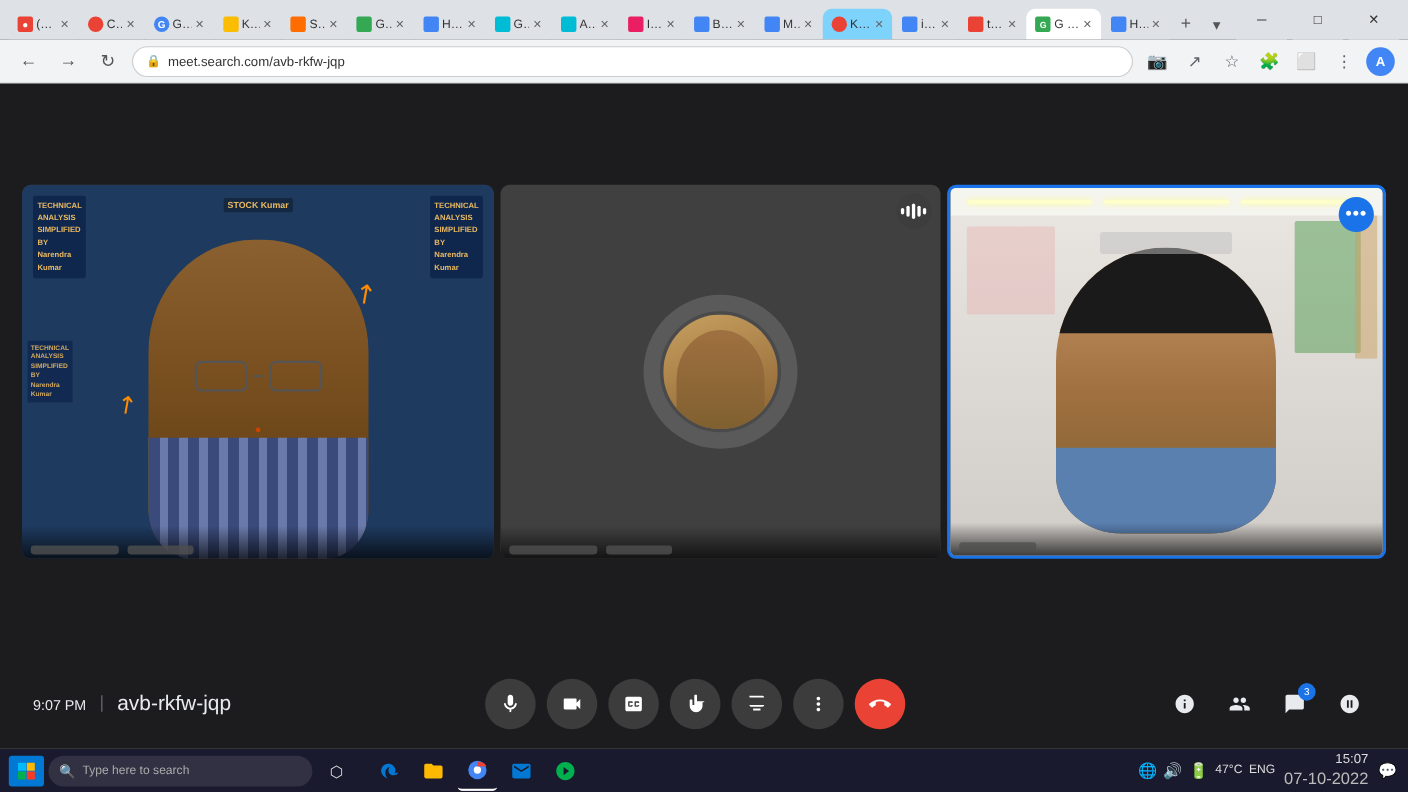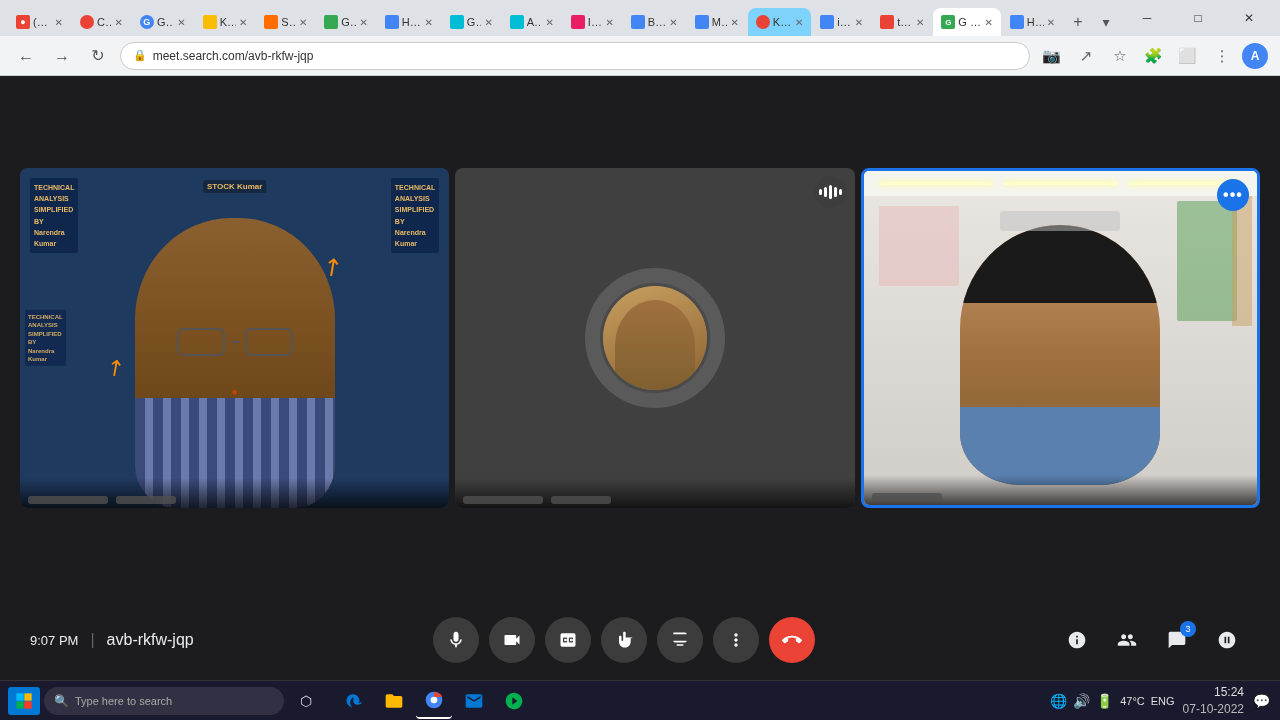--- a/index.html
+++ b/index.html
@@ -57,21 +57,21 @@
     .mb5 { height: 6px; }
 
     .more-options-btn { width: 32px; height: 32px; border-radius: 50%; background: #1a73e8; display: flex; align-items: center; justify-content: center; cursor: pointer; }
     .three-dots { font-size: 16px; color: white; letter-spacing: 1px; font-weight: bold; }
 
     
     .meet-controls { background: #1c1c1e; height: 80px; display: flex; align-items: center; justify-content: space-between; padding: 0 30px; }
     .controls-left { display: flex; align-items: center; gap: 12px; }
     .time-text { color: #e8eaed; font-size: 13px; font-weight: 500; }
     .divider { color: #5f6368; font-size: 16px; }
-    .meeting-code { color: #e8eaed; font-size: 16px; }
+    .meeting-code { color: #e8eaed; font-size: 19px; }
     .controls-center { display: flex; align-items: center; gap: 10px; }
     .ctrl-btn { width: 46px; height: 46px; border-radius: 50%; display: flex; align-items: center; justify-content: center; cursor: pointer; border: none; font-size: 20px; }
     .ctrl-btn-normal { background: #3c3c3c; color: #e8eaed; }
     .ctrl-btn-end { background: #ea4335; color: white; }
     .controls-right { display: flex; align-items: center; gap: 4px; }
     .right-btn { width: 46px; height: 46px; border-radius: 50%; display: flex; align-items: center; justify-content: center; cursor: pointer; font-size: 18px; color: #e8eaed; position: relative; }
     .badge { position: absolute; top: 4px; right: 4px; width: 16px; height: 16px; background: #1a73e8; border-radius: 50%; font-size: 9px; color: white; display: flex; align-items: center; justify-content: center; }
 
     
     .taskbar { height: 40px; background: #1a1a2e; display: flex; align-items: center; padding: 0 8px; gap: 4px; border-top: 1px solid #333; }
@@ -476,21 +476,21 @@
         <span class="tray-icon">🔋</span>
 
         <span style="font-size:11px;color:#ddd;white-space:nowrap;">
           <span>47°C</span>
         </span>
 
         <span style="font-size:11px;color:#ddd;">ENG</span>
       </div>
 
       <div class="taskbar-clock">
-        <div style="font-size:12px;">15:24</div>
-        <div style="font-size:12px;color:#bbb;">07-10-2022</div>
+        <div style="font-size:12px;">15:07</div>
+        <div style="font-size:15px;color:#bbb;">07-10-2022</div>
       </div>
 
       <div style="width:20px;height:20px;display:flex;align-items:center;justify-content:center;cursor:pointer;font-size:14px;color:#ddd;">💬</div>
     </div>
   </div>
 
 </div>
 
 </body></html>

